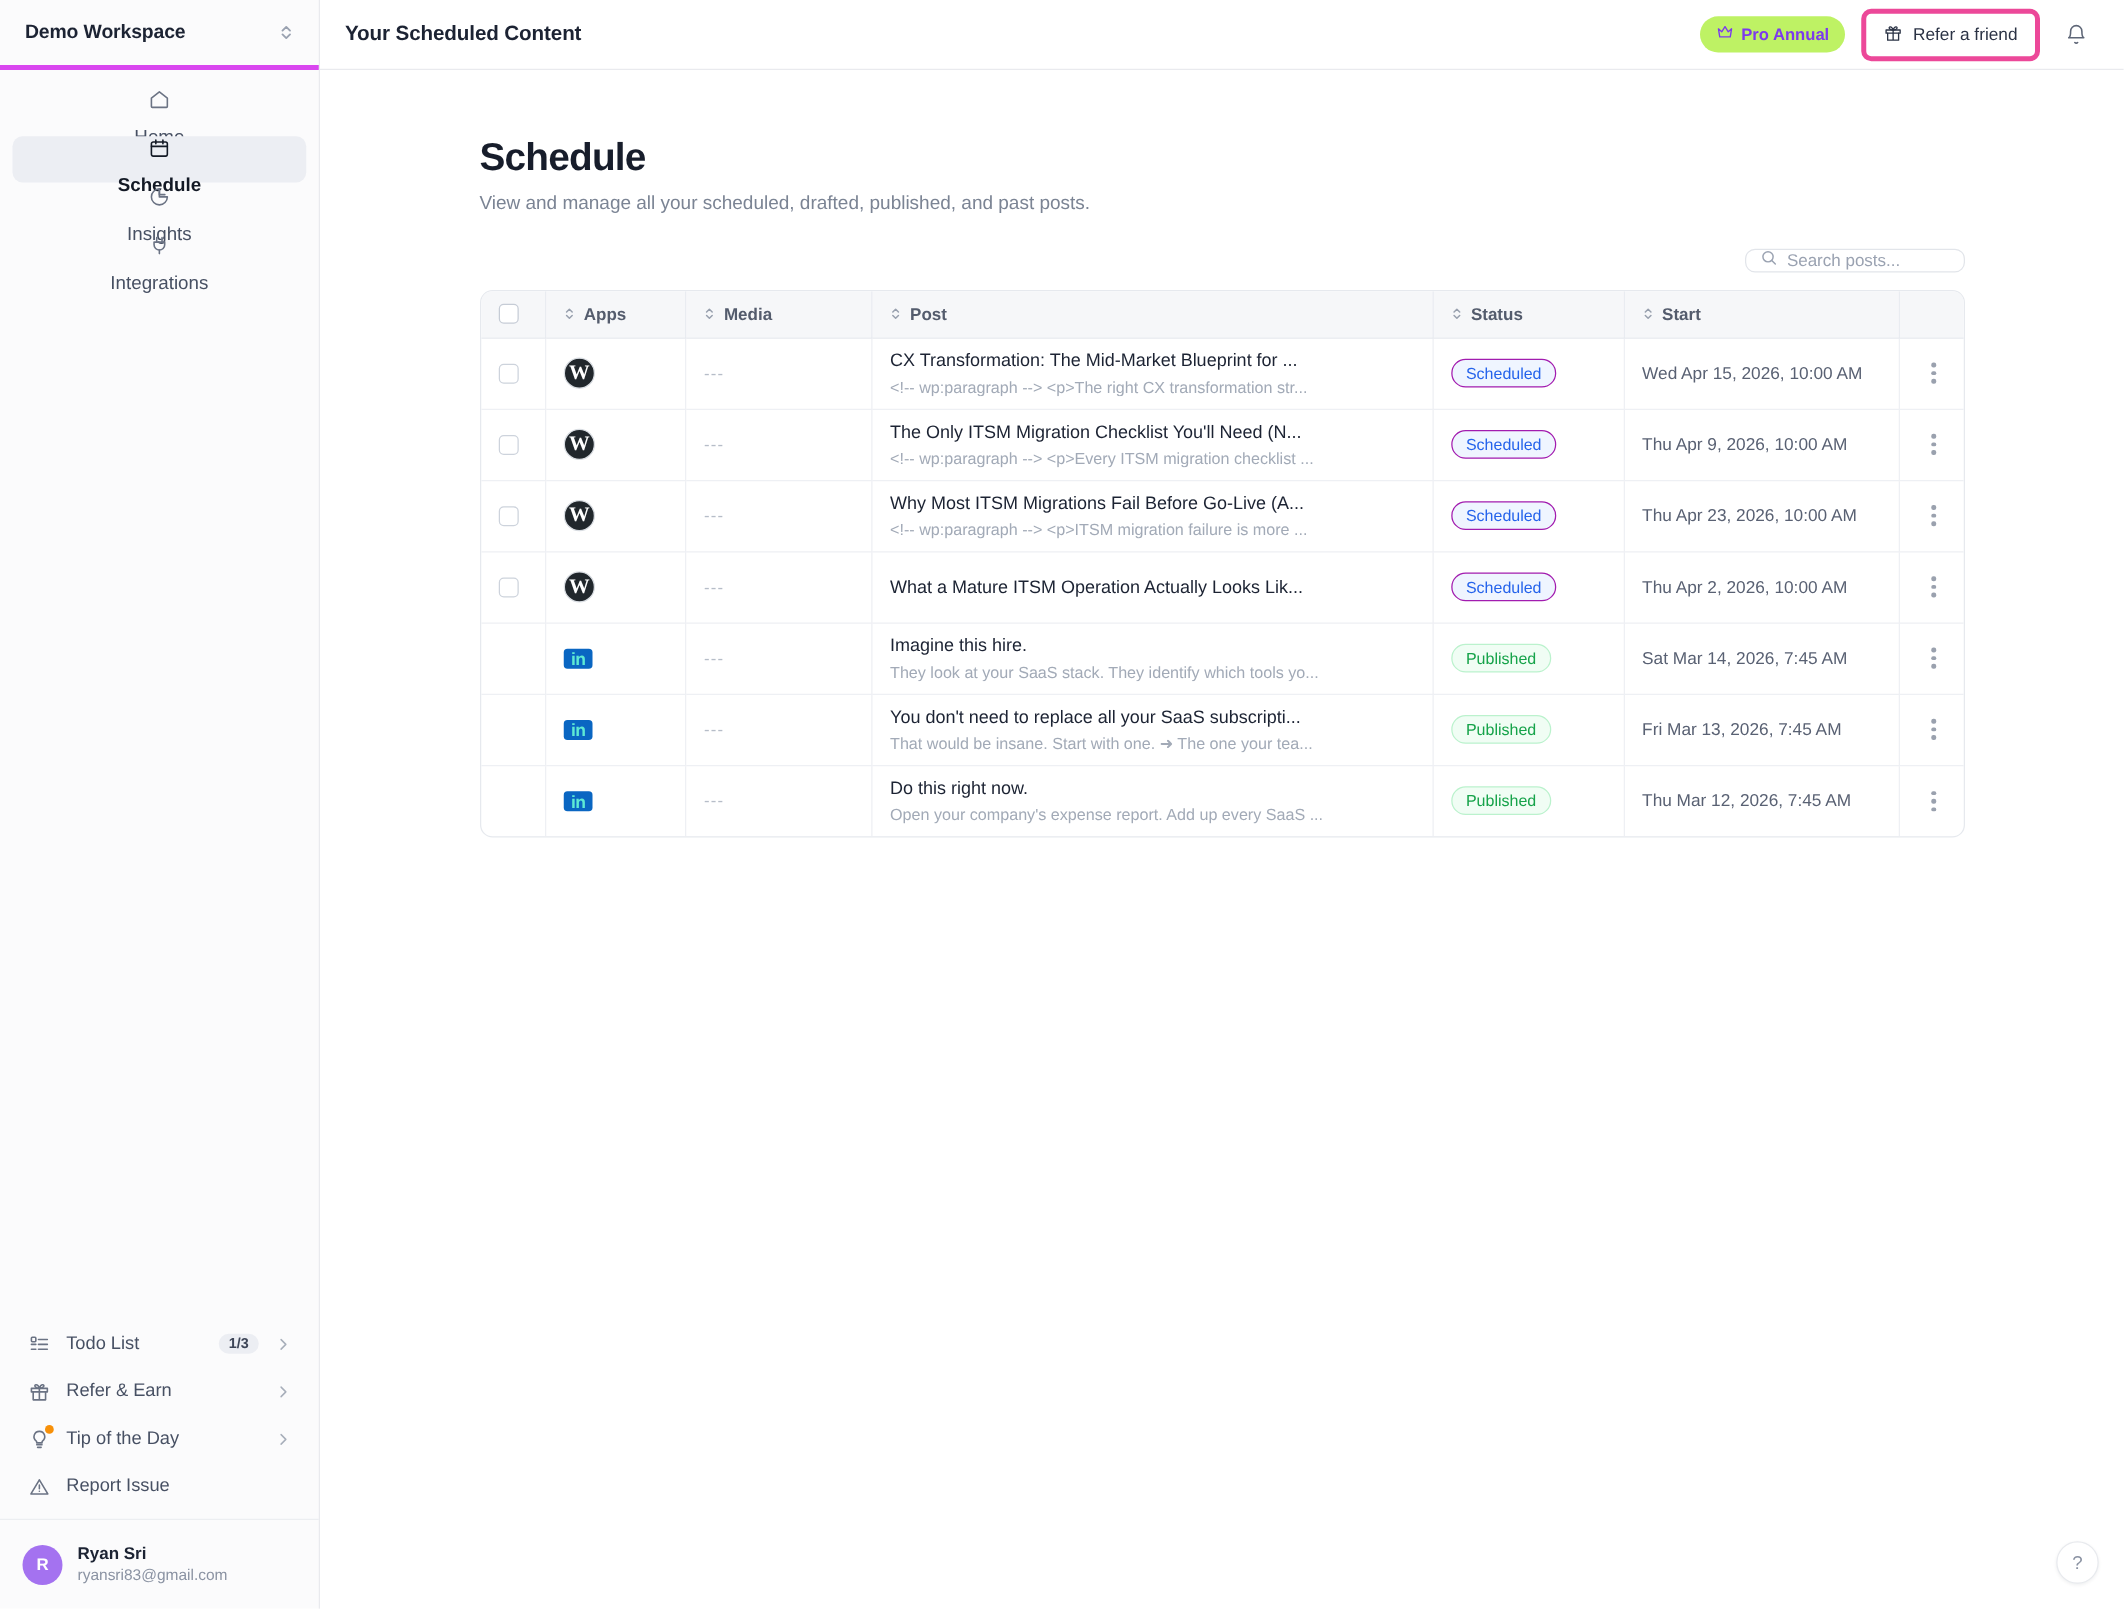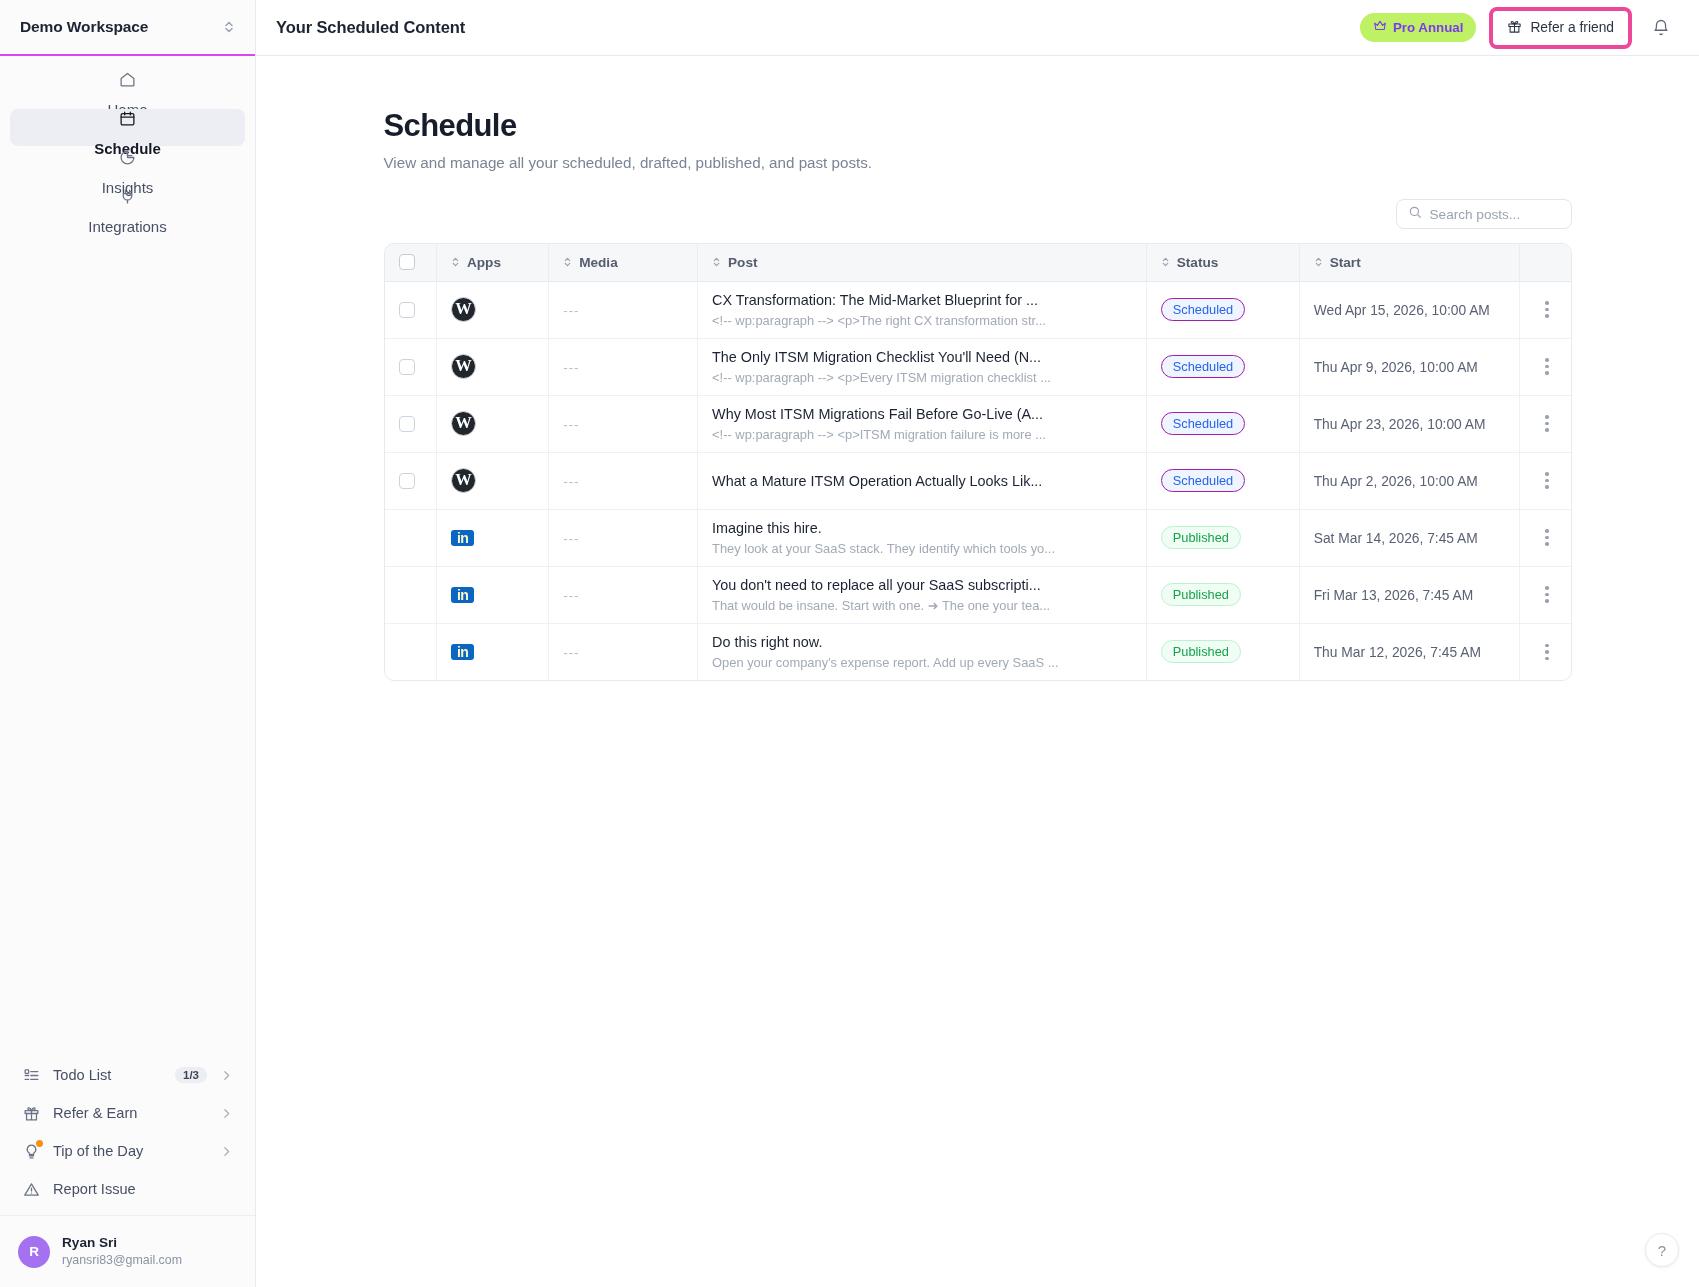--- a/index.html
+++ b/index.html
@@ -17,21 +17,21 @@
     width: 256px; height: 1287px;
     background: #fbfbfc;
     border-right: 1px solid #e9eaee;
     display: flex; flex-direction: column;
     flex: 0 0 256px;
   }
   .ws-switcher {
     height: 56px; flex: 0 0 56px;
     display: flex; align-items: center; justify-content: space-between;
     padding: 0 20px;
-    border-bottom: 2px solid #d946ef;
+    border-bottom: 4px solid #d946ef;
     cursor: pointer;
   }
   .ws-name { font-size: 15.5px; font-weight: 700; color: #1c2333; letter-spacing: -0.1px; }
   .ws-chev { color: #9aa2b1; display: flex; }
 
   .nav { padding: 14px 10px 0 10px; display: flex; flex-direction: column; gap: 2px; }
   .nav-item {
     display: flex; align-items: center; gap: 13px;
     height: 37px; padding: 0 12px;
     border-radius: 8px;
@@ -107,21 +107,21 @@
   .bell-btn { width: 32px; height: 32px; display:flex; align-items:center; justify-content:center; color:#5e6677; cursor:pointer; border-radius:7px;}
 
   .content { flex: 1 1 auto; overflow: hidden; padding: 52px 0 0 0; }
   .content-inner { width: 1188px; margin: 0 auto; }
 
   .page-title { font-size: 31px; font-weight: 700; color: #171d2b; letter-spacing: -0.6px; }
   .page-sub { font-size: 15.2px; color: #7b8494; margin-top: 10px; }
 
   .toolbar { display: flex; justify-content: flex-end; margin-top: 28px; }
   .search-box {
-    width: 176px; height: 30px;
+    width: 176px; height: 19px;
     border: 1px solid #e2e5ea; border-radius: 8px;
     display: flex; align-items: center; gap: 8px;
     padding: 0 11px; background: #fff;
   }
   .search-box input {
     border: none; outline: none; background: transparent;
     font-size: 13.6px; color: #2b3345; width: 100%;
     font-family: "Liberation Sans", sans-serif;
   }
   .search-box input::placeholder { color: #9aa2b1; }
@@ -181,21 +181,21 @@
     background: #21272c;
     display: flex; align-items: center; justify-content: center;
     color: #fff; font-size: 16.5px; font-weight: 700;
     font-family: "Liberation Serif", serif; line-height: 1;
     border: 1.5px solid #d9dde2;
   }
   .li-logo {
     width: 23px; height: 16px; border-radius: 3px;
     background: #0a66c2;
     display: flex; align-items: center; justify-content: center;
-    color: #fef9c3; font-size: 14px; font-weight: 700;
+    color: #5eead4; font-size: 14px; font-weight: 700;
     letter-spacing: -0.6px; line-height: 1;
   }
   .media-dash { font-size: 13.4px; color: #b6bdc8; letter-spacing: 1px; }
 
   .post-title {
     font-size: 14.4px; color: #1c2333; font-weight: 500;
     white-space: nowrap; overflow: hidden; text-overflow: ellipsis;
   }
   .post-sub {
     font-size: 12.9px; color: #a2aab7; margin-top: 5px;

